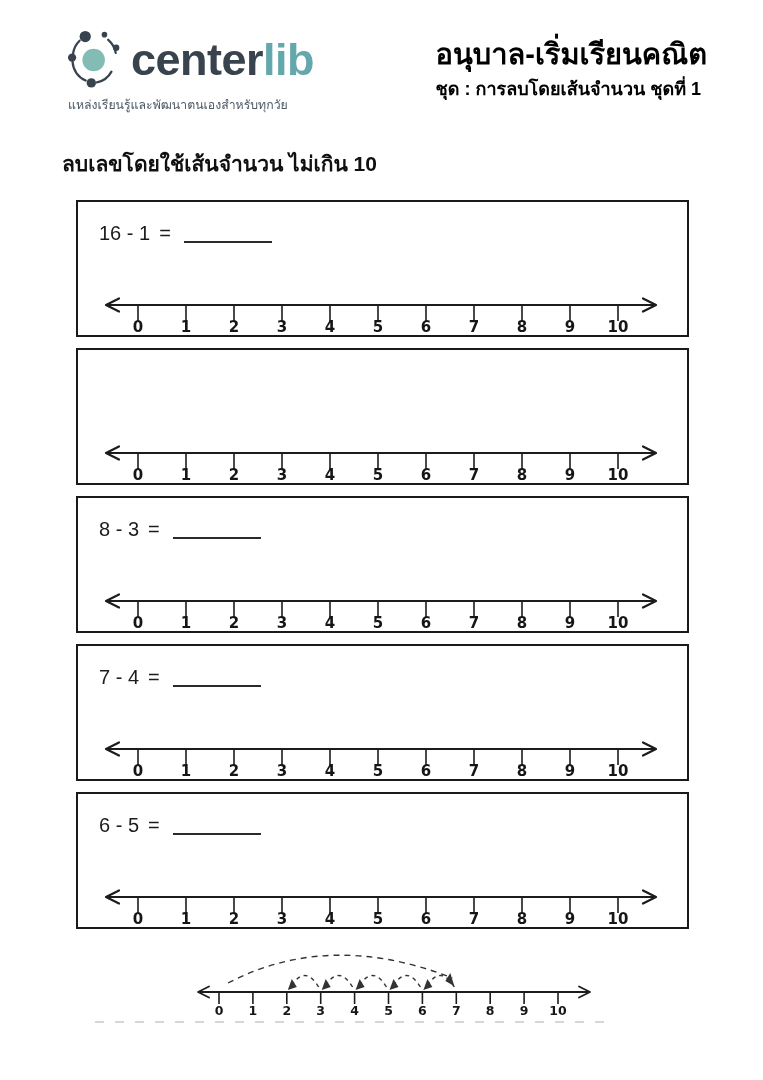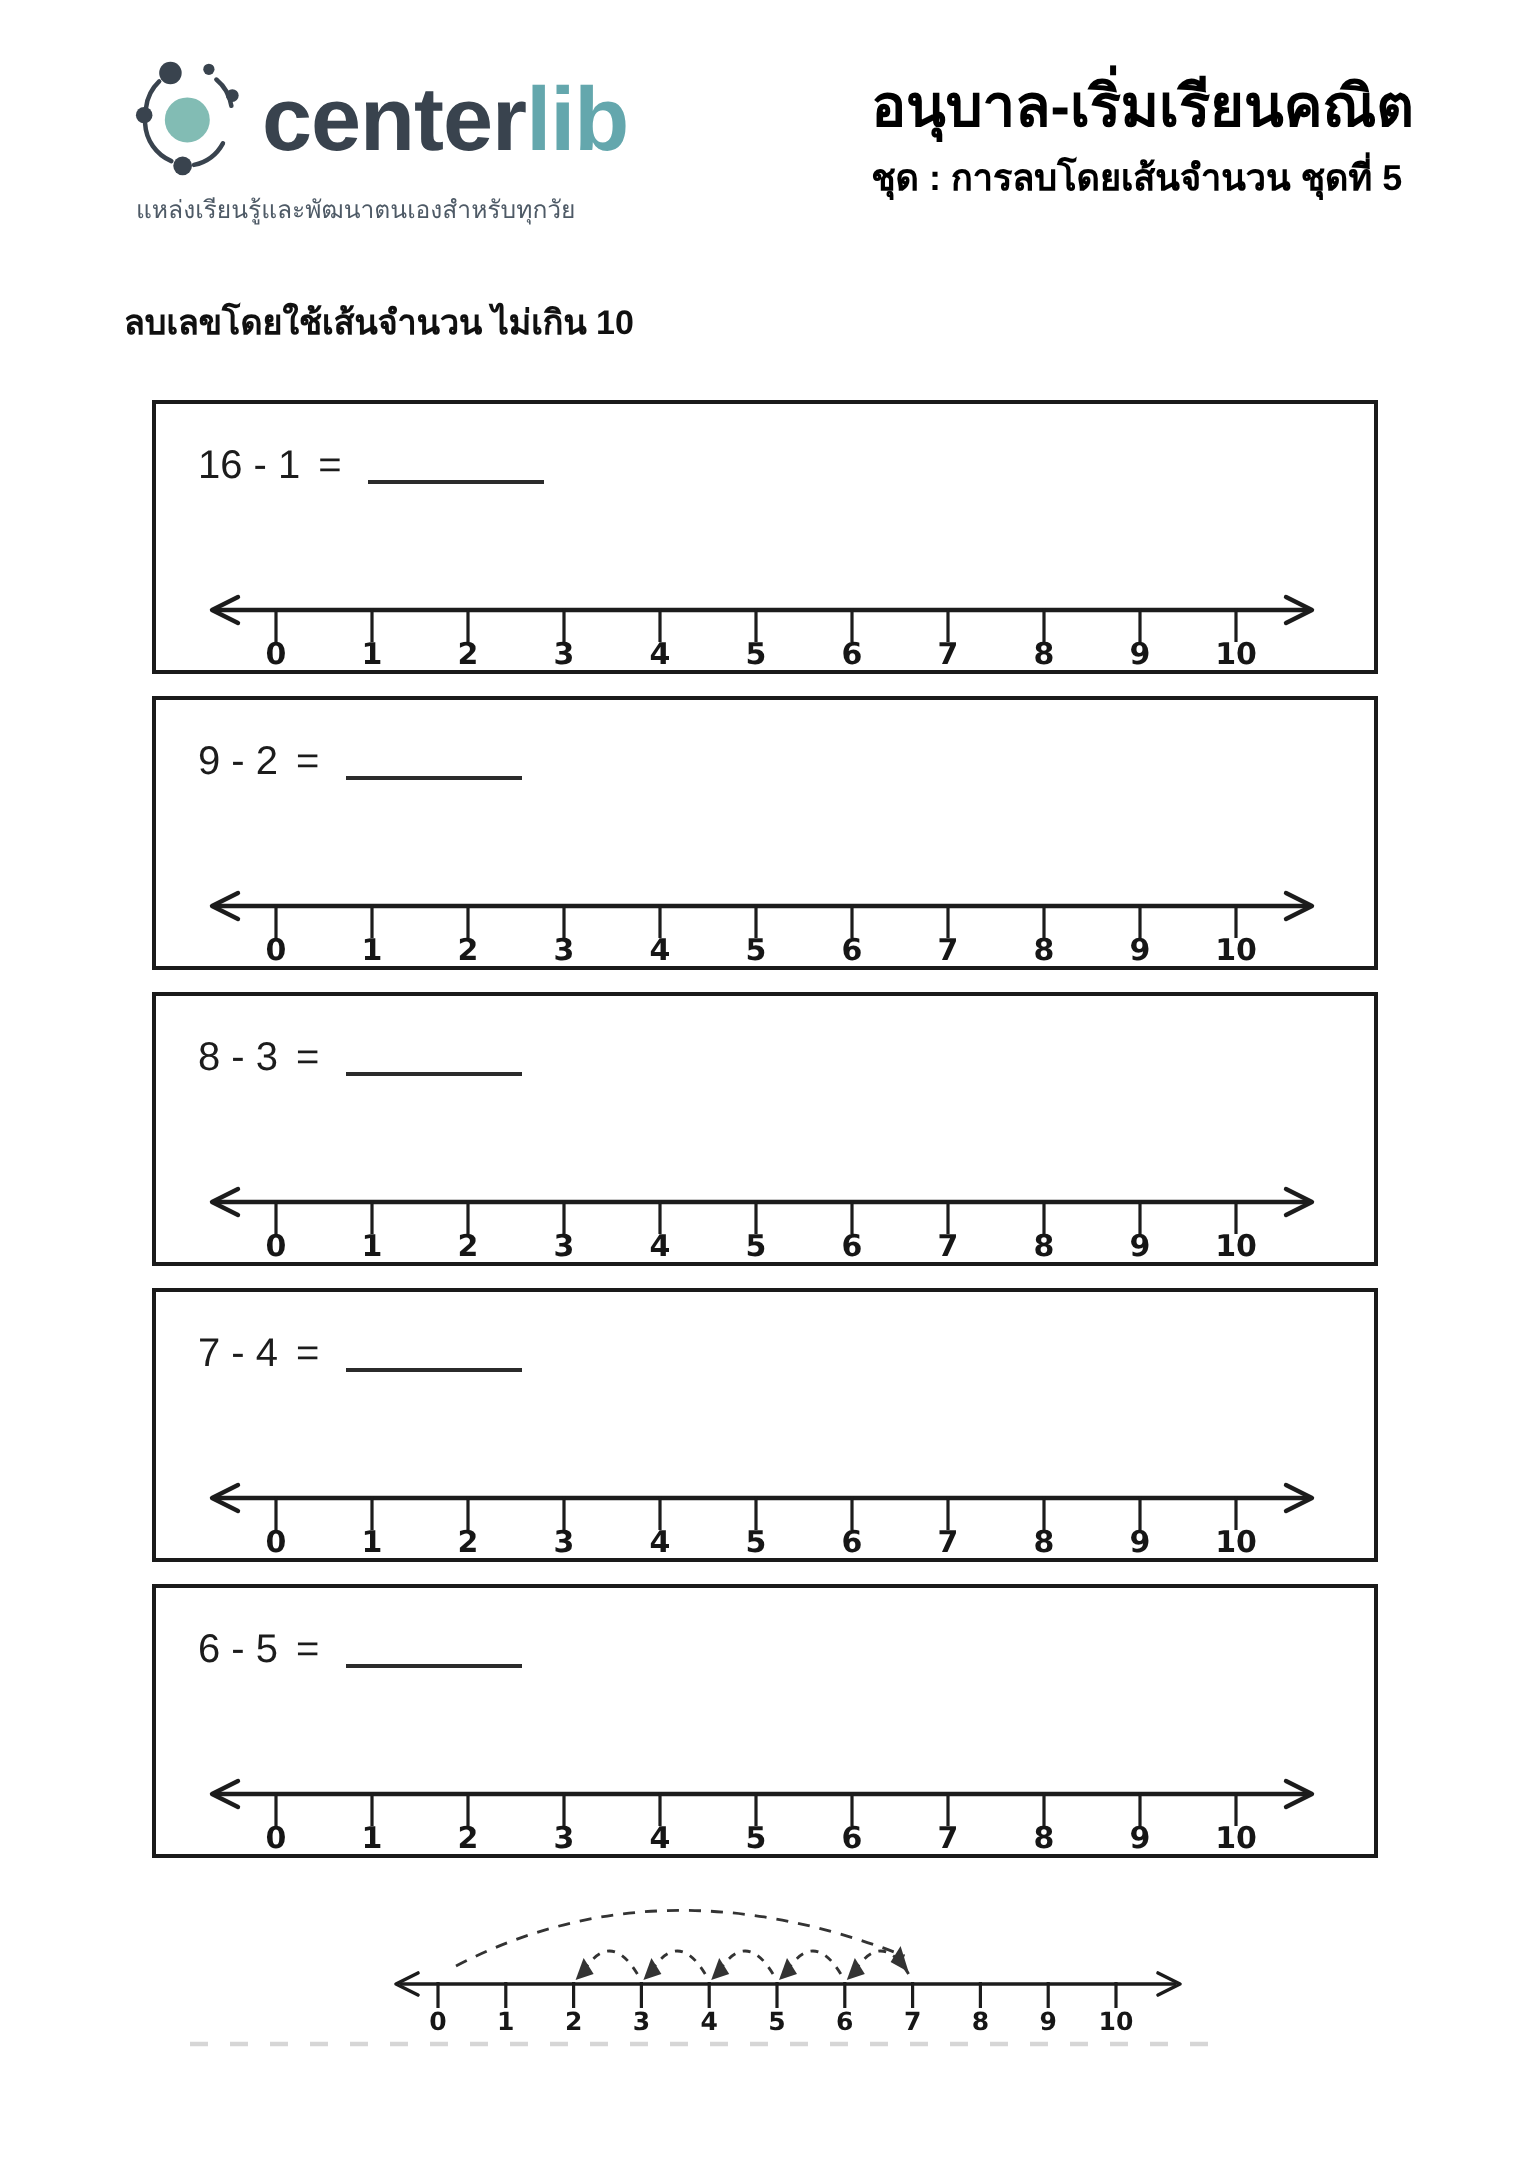--- a/index.html
+++ b/index.html
@@ -14,21 +14,21 @@
   .logo-row { display:flex; align-items:center; gap:5px; }
   .brand { font-size:45px; font-weight:bold; letter-spacing:-0.5px; line-height:1; }
   .brand-center { color:#39434e; }
   .brand-lib { color:#64a7ad; }
   .tagline { font-size:12.3px; color:#4e5a66; margin-top:5px; margin-left:2px; }
   .header-right { text-align:left; margin-top:10px; }
   .title { font-size:29px; font-weight:bold; color:#000; line-height:1.15; }
   .subtitle { font-size:18px; font-weight:bold; color:#000; margin-top:3px; }
 
   
-  .instruction { position:absolute; top:147px; left:62px; font-size:17px; font-weight:600; color:#101010; }
+  .instruction { position:absolute; top:147px; left:62px; font-size:21px; font-weight:600; color:#101010; }
 
   
   #problems { position:absolute; top:200px; left:76px; width:613px; }
   .problem-box {
     position:relative; box-sizing:border-box; width:613px; height:137px;
     border:2px solid #1a1a1a; margin-bottom:11px; background:#fff;
   }
   .problem-head { position:absolute; top:20px; left:21px; font-size:20px; color:#1c1c1c; white-space:nowrap; }
   .expr, .eq { display:inline-block; vertical-align:baseline; }
   .eq { margin-left:9px; }
@@ -65,21 +65,21 @@
             <circle cx="27" cy="58.5" r="5"></circle>
           </g>
         </svg>
         <div class="brand"><span class="brand-center">center</span><span class="brand-lib">lib</span></div>
       </div>
       <div class="tagline">แหล่งเรียนรู้และพัฒนาตนเองสำหรับทุกวัย</div>
     </div>
 
     <div class="header-right">
       <div class="title">อนุบาล-เริ่มเรียนคณิต</div>
-      <div class="subtitle">ชุด : การลบโดยเส้นจำนวน ชุดที่ 5</div>
+      <div class="subtitle">ชุด : การลบโดยเส้นจำนวน ชุดที่ 1</div>
     </div>
   </div>
 
   <div class="instruction">ลบเลขโดยใช้เส้นจำนวน ไม่เกิน 10</div>
 
   <div id="problems">
   <div class="problem-box">
     <div class="problem-head">
       <span class="expr">16 - 1</span><span class="eq">=</span><span class="blank"></span>
     </div>
@@ -106,23 +106,20 @@
           <line x1="444" y1="102" x2="444" y2="119" stroke="#1c1c1c" stroke-width="1.6"></line>
           <text x="444" y="130" text-anchor="middle" font-size="15" font-weight="bold" font-family="&quot;DejaVu Sans&quot;, sans-serif" fill="#161616">8</text>
           <line x1="492" y1="102" x2="492" y2="119" stroke="#1c1c1c" stroke-width="1.6"></line>
           <text x="492" y="130" text-anchor="middle" font-size="15" font-weight="bold" font-family="&quot;DejaVu Sans&quot;, sans-serif" fill="#161616">9</text>
           <line x1="540" y1="102" x2="540" y2="119" stroke="#1c1c1c" stroke-width="1.6"></line>
           <text x="540" y="130" text-anchor="middle" font-size="15" font-weight="bold" font-family="&quot;DejaVu Sans&quot;, sans-serif" fill="#161616">10</text>
         </svg>
   </div>
 
   <div class="problem-box">
-    <div class="problem-head">
-      <span class="expr">9 - 2</span><span class="eq">=</span><span class="blank"></span>
-    </div>
     <svg class="nl" width="609" height="133">
           <line x1="30" y1="103" x2="576" y2="103" stroke="#1c1c1c" stroke-width="2.2"></line>
           <path d="M 41 96.5 L 28 103 L 41 109.5" fill="none" stroke="#1c1c1c" stroke-width="2.2" stroke-linecap="round" stroke-linejoin="round"></path>
           <path d="M 565 96.5 L 578 103 L 565 109.5" fill="none" stroke="#1c1c1c" stroke-width="2.2" stroke-linecap="round" stroke-linejoin="round"></path>
           <line x1="60" y1="102" x2="60" y2="119" stroke="#1c1c1c" stroke-width="1.6"></line>
           <text x="60" y="130" text-anchor="middle" font-size="15" font-weight="bold" font-family="&quot;DejaVu Sans&quot;, sans-serif" fill="#161616">0</text>
           <line x1="108" y1="102" x2="108" y2="119" stroke="#1c1c1c" stroke-width="1.6"></line>
           <text x="108" y="130" text-anchor="middle" font-size="15" font-weight="bold" font-family="&quot;DejaVu Sans&quot;, sans-serif" fill="#161616">1</text>
           <line x1="156" y1="102" x2="156" y2="119" stroke="#1c1c1c" stroke-width="1.6"></line>
           <text x="156" y="130" text-anchor="middle" font-size="15" font-weight="bold" font-family="&quot;DejaVu Sans&quot;, sans-serif" fill="#161616">2</text>

